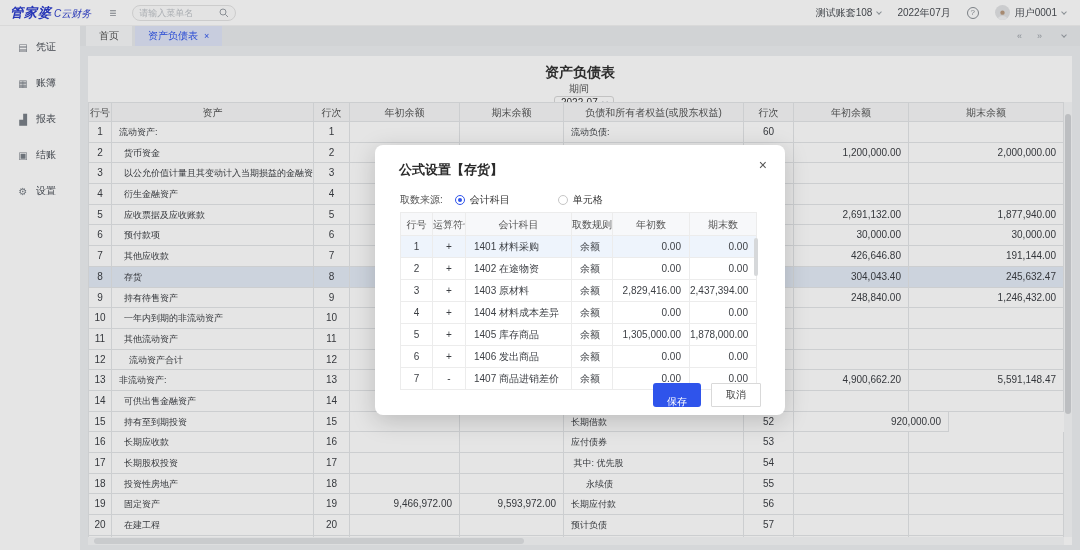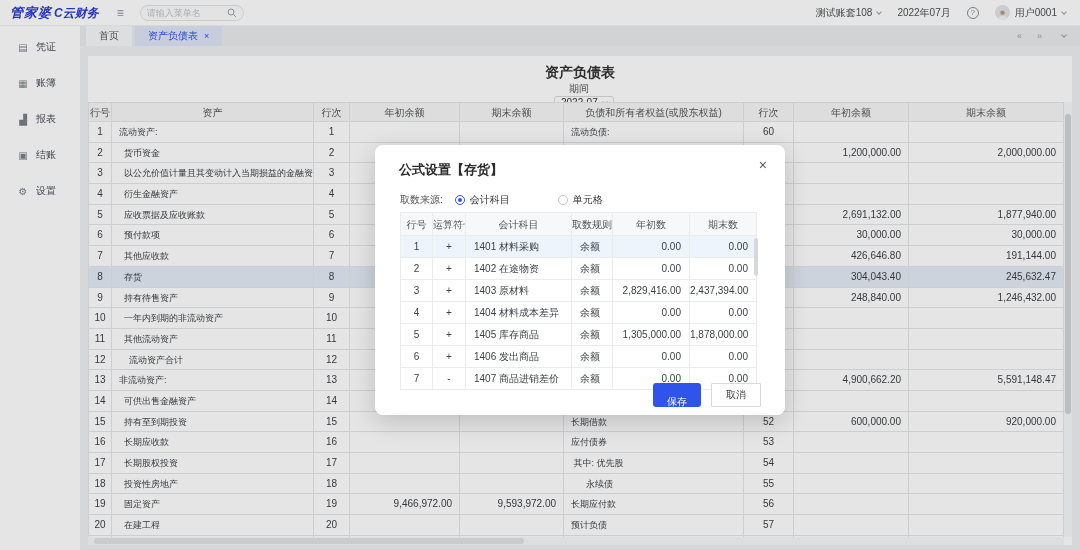--- a/index.html
+++ b/index.html
@@ -4,21 +4,21 @@
 <style>
   :root { --accent:#2f54eb; --hl:#e4ebf6; --logo:#2b3ccc; }
   * { box-sizing:border-box; margin:0; padding:0; }
   html,body { width:1080px; height:550px; overflow:hidden; }
   body { position:relative; font-family:"Liberation Sans","DejaVu Sans",sans-serif; background:#eef0f2; color:#333; }
 
   
   .topbar { position:absolute; left:0; top:0; width:1080px; height:26px; background:#fff; display:flex; align-items:center; z-index:2; border-bottom:1px solid #f2f2f2; }
   .logo { margin-left:10px; display:flex; align-items:baseline; cursor:pointer; }
   .logo-main { font-size:13px; font-weight:bold; font-style:italic; color:var(--logo); letter-spacing:1px; }
-  .logo-sub { font-size:12px; font-weight:bold; font-style:italic; color:var(--logo); margin-left:2px; }
+  .logo-sub { font-size:10px; font-weight:normal; font-style:italic; color:var(--logo); margin-left:2px; }
   .hamburger { margin-left:18px; color:#8a8f95; font-size:12px; cursor:pointer; }
   .search { margin-left:16px; width:104px; height:16px; border:1px solid #e4e4e4; background:#fdfdfd; border-radius:9px; display:flex; align-items:center; padding:0 6px; }
   .search input { flex:1; min-width:0; border:none; outline:none; background:transparent; font-size:9px; color:#444; font-family:inherit; }
   .search input::placeholder { color:#bfc3c8; }
   .top-right { margin-left:auto; margin-right:14px; display:flex; align-items:center; gap:16px; font-size:10px; color:#4a4e54; }
   .top-right > span { display:flex; align-items:center; }
   .chev { display:inline-block; width:4px; height:4px; border-right:1px solid #9aa0a6; border-bottom:1px solid #9aa0a6; transform:rotate(45deg); margin-left:5px; margin-top:-2px; }
   .help { width:12px; height:12px; border:1px solid #8a8f95; border-radius:50%; font-size:8px; color:#8a8f95; display:flex; align-items:center; justify-content:center; cursor:pointer; }
   .avatar { width:15px; height:15px; border-radius:50%; background:#e3e4e6; margin-right:5px; overflow:hidden; display:inline-flex; align-items:flex-end; justify-content:center; }
 
@@ -350,21 +350,20 @@
           <div class="td val c8"></div>
         </div>
         <div class="trow">
           <div class="td num c0">15</div>
           <div class="td label c1">  持有至到期投资</div>
           <div class="td num c2">15</div>
           <div class="td val c3"></div>
           <div class="td val c4"></div>
           <div class="td label c5">长期借款</div>
           <div class="td num c6">52</div>
-          <div class="td val c7">600,000.00</div>
           <div class="td val c8">920,000.00</div>
         </div>
         <div class="trow">
           <div class="td num c0">16</div>
           <div class="td label c1">  长期应收款</div>
           <div class="td num c2">16</div>
           <div class="td val c3"></div>
           <div class="td val c4"></div>
           <div class="td label c5">应付债券</div>
           <div class="td num c6">53</div>

